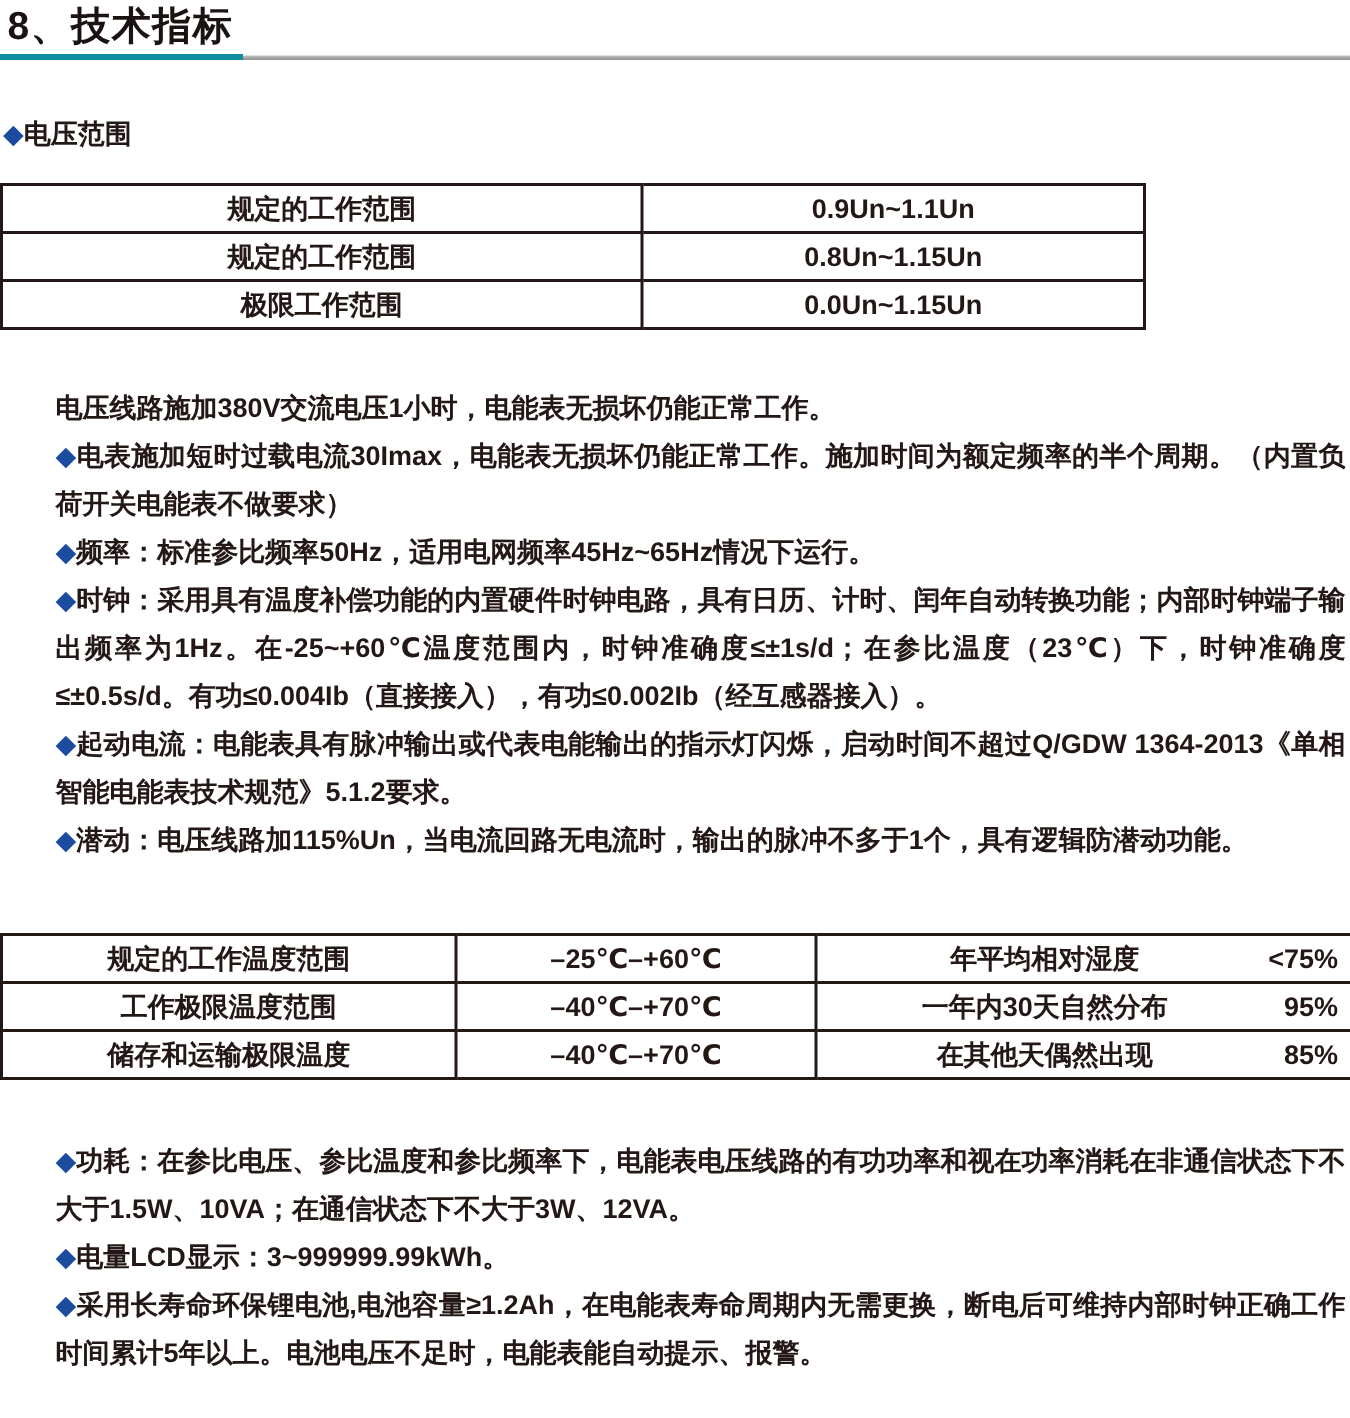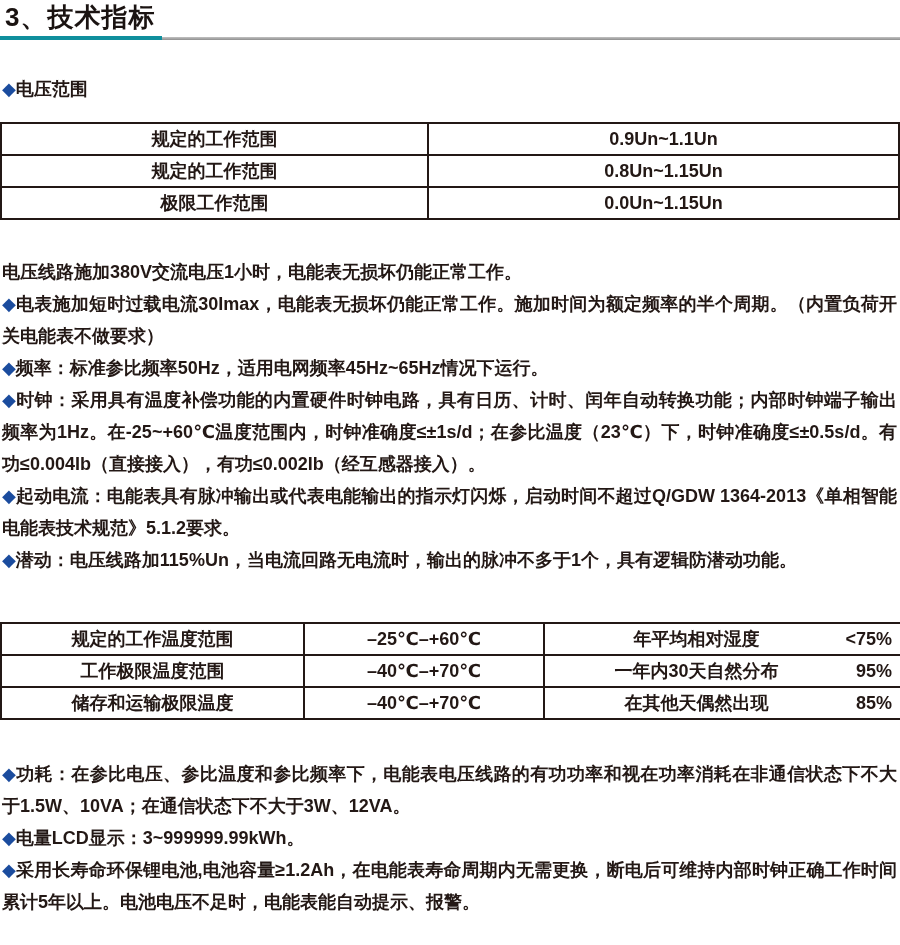--- a/index.html
+++ b/index.html
@@ -20,51 +20,51 @@
         background:linear-gradient(#c2c2c2,#8e8e8e);}
   .rule-accent{position:absolute;left:0;top:-1px;width:162px;height:4px;
         background:#0f8f9d;}
 
   
   .d{color:#1b4c9e;}
 
   .bullet-head{margin:37px 0 0 2px;font-size:18px;font-weight:bold;line-height:24px;}
 
   
-  table{border-collapse:collapse;width:900px;table-layout:fixed;}
+  table{border-collapse:collapse;width:764px;table-layout:fixed;}
   td{
     border:2px solid #231815;
     height:30px;padding:0;
     font-size:18px;font-weight:bold;text-align:center;vertical-align:middle;
   }
   .t1{margin-top:21px;}
   .t1 .c1{width:425px;}
   .t2{margin-top:46px;}
   .t2 .c1{width:301px;}
   .t2 .c2{width:238px;}
   .t2 .c3{width:361px;}
   .hcell{display:flex;align-items:center;width:100%;}
   .hdesc{flex:1;text-align:center;margin-left:28px;}
   .hpct{width:72px;text-align:right;padding-right:14px;}
 
   
-  .paras{padding:0 3px 0 2px;}
+  .paras{padding:0 3px 0 2px;margin-left:35px;}
   .paras-1{margin-top:36px;}
   .paras-2{margin-top:38px;}
   .paras p{
     margin:0;font-size:18px;font-weight:bold;
     line-height:32px;text-align:justify;
   }
 </style>
 </head>
 <body>
 
 <div class="page">
 
-  <h1 class="title">3、技术指标</h1>
+  <h1 class="title">8、技术指标</h1>
   <div class="rule">
     <div class="rule-accent"></div>
   </div>
 
   <div class="bullet-head">
     <span class="d">◆</span><span>电压范围</span>
   </div>
 
   <table class="t1">
     <tbody>

